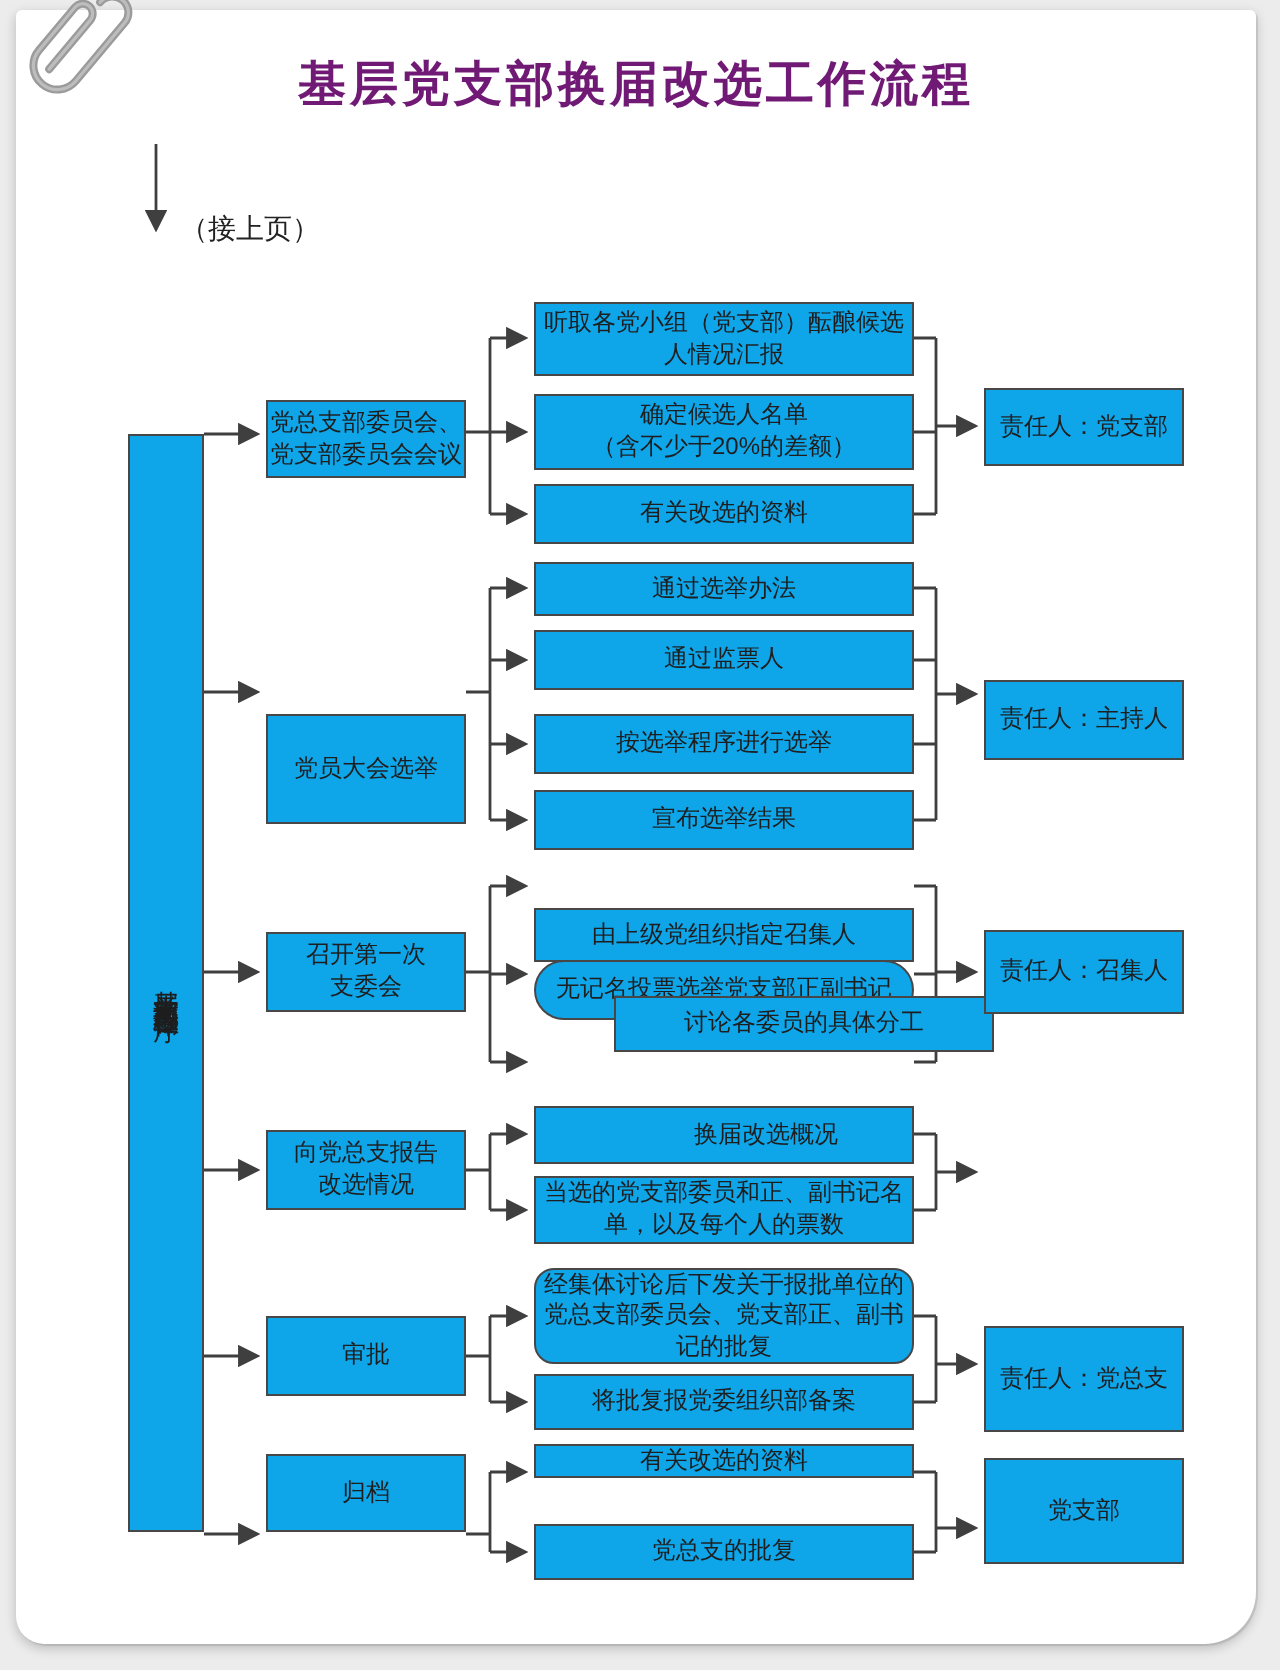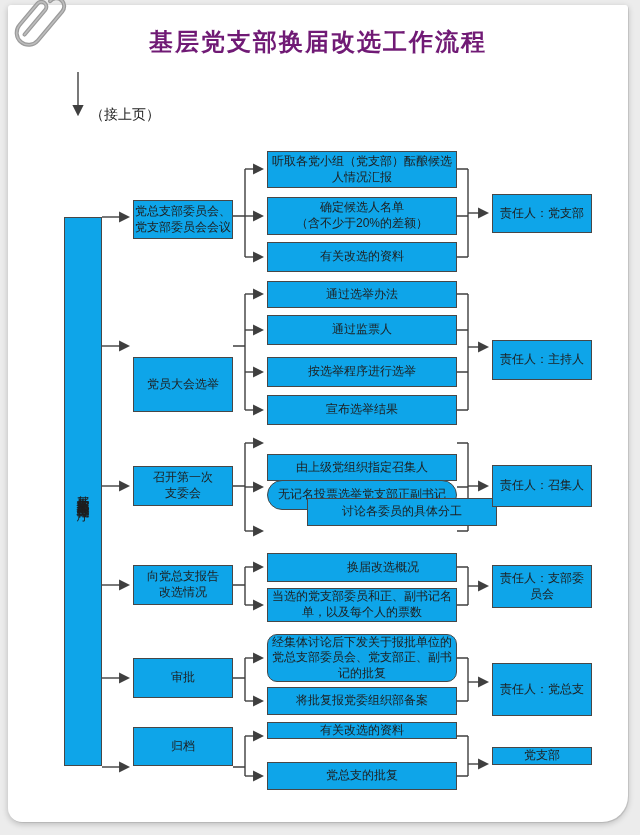--- a/index.html
+++ b/index.html
@@ -144,17 +144,16 @@
 
   <div class="box task" style="top:634px;height:48px;border-radius:10px;">经集体讨论后下发关于报批单位的党总支部委员会、党支部正、副书记的批复</div>
   <div class="box task" style="top:687px;height:28px;">将批复报党委组织部备案</div>
 
   <div class="box task" style="top:722px;height:17px;">有关改选的资料</div>
   <div class="box task" style="top:762px;height:28px;">党总支的批复</div>
 
   <div class="box resp" style="top:194px;height:39px;">责任人：党支部</div>
   <div class="box resp" style="top:327px;height:40px;margin-top:13px;">责任人：主持人</div>
   <div class="box resp" style="top:465px;height:42px;">责任人：召集人</div>
-  <div class="box resp" style="top:565px;height:43px;">责任人：支部委员会</div>
   <div class="box resp" style="top:663px;height:53px;">责任人：党总支</div>
-  <div class="box resp" style="top:747px;height:18px;">党支部</div>
+  <div class="box resp" style="top:729px;height:53px;">党支部</div>
 
 </div>
 
 </body></html>

